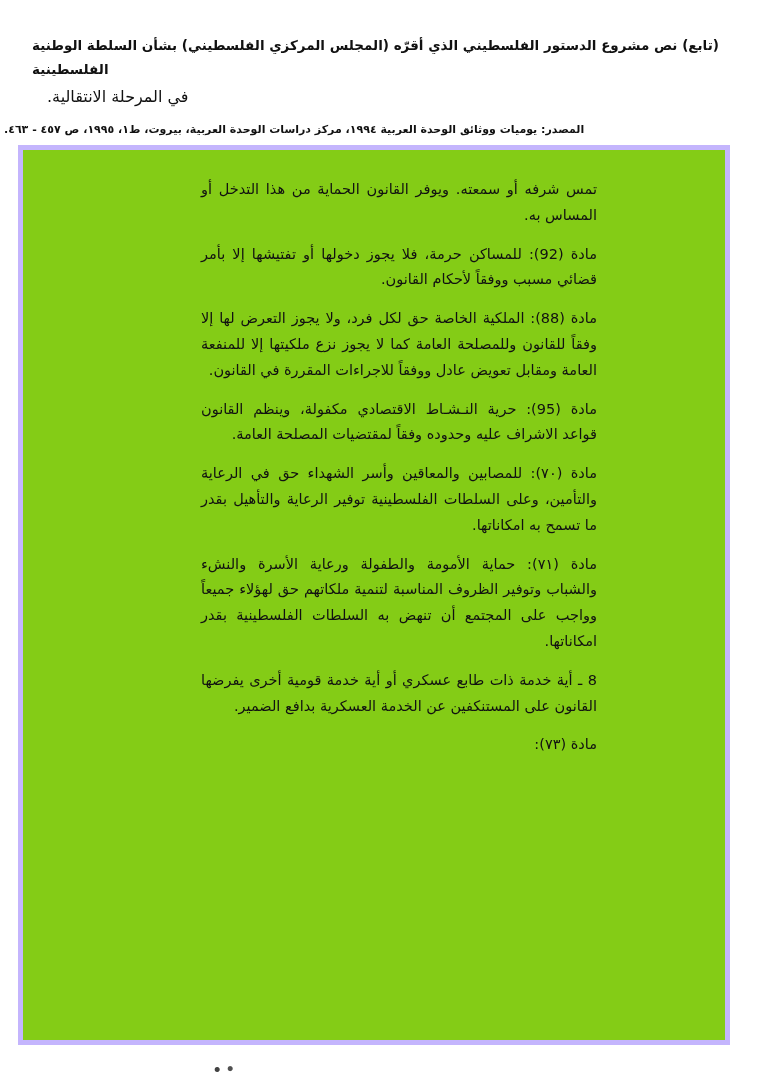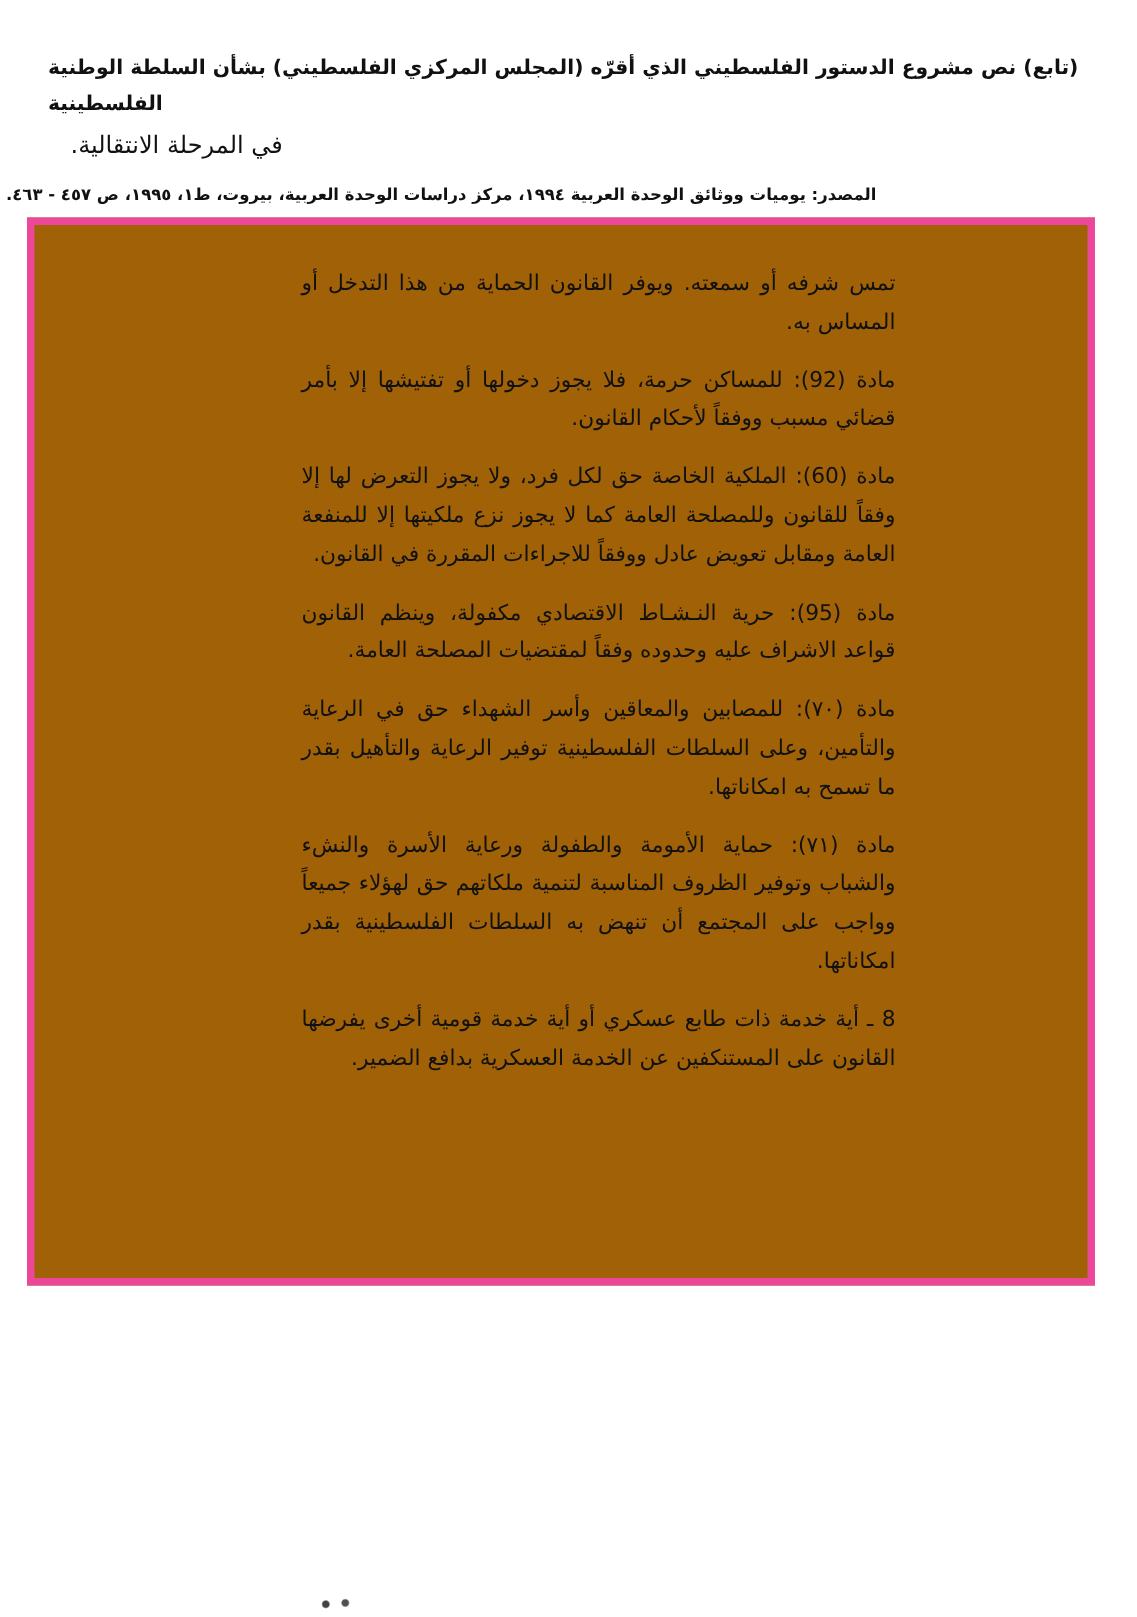--- a/index.html
+++ b/index.html
@@ -41,24 +41,24 @@
     font-weight: bold;
     font-size: 11px;
     margin-top: 12px;
     letter-spacing: 0.2px;
   }
   .green-box {
     position: absolute;
     left: 18px;
     top: 145px;
     width: 712px;
-    height: 712px;
-    border: 5px solid #ec4899;
+    height: 900px;
+    border: 5px solid #c4b5fd;
     box-sizing: border-box;
-    background: #a16207;
+    background: #84cc16;
   }
   .text-column {
     position: absolute;
     top: 27px;
     right: 128px;
     width: 396px;
     direction: rtl;
     text-align: justify;
     font-size: 14.5px;
     line-height: 1.78;
@@ -86,23 +86,24 @@
   <div class="header">
     <div class="header-title">(تابع) نص مشروع الدستور الفلسطيني الذي أقرّه (المجلس المركزي الفلسطيني) بشأن السلطة الوطنية الفلسطينية</div>
     <div class="header-title-line2">في المرحلة الانتقالية.</div>
     <div class="header-source">المصدر: يوميات ووثائق الوحدة العربية ١٩٩٤، مركز دراسات الوحدة العربية، بيروت، ط١، ١٩٩٥، ص ٤٥٧ - ٤٦٣.</div>
   </div>
 
   <div class="green-box">
     <div class="text-column">
       <p>تمس شرفه أو سمعته. ويوفر القانون الحماية من هذا التدخل أو المساس به.</p>
       <p>مادة (92): للمساكن حرمة، فلا يجوز دخولها أو تفتيشها إلا بأمر قضائي مسبب ووفقاً لأحكام القانون.</p>
-      <p>مادة (60): الملكية الخاصة حق لكل فرد، ولا يجوز التعرض لها إلا وفقاً للقانون وللمصلحة العامة كما لا يجوز نزع ملكيتها إلا للمنفعة العامة ومقابل تعويض عادل ووفقاً للاجراءات المقررة في القانون.</p>
+      <p>مادة (88): الملكية الخاصة حق لكل فرد، ولا يجوز التعرض لها إلا وفقاً للقانون وللمصلحة العامة كما لا يجوز نزع ملكيتها إلا للمنفعة العامة ومقابل تعويض عادل ووفقاً للاجراءات المقررة في القانون.</p>
       <p>مادة (95): حرية النـشـاط الاقتصادي مكفولة، وينظم القانون قواعد الاشراف عليه وحدوده وفقاً لمقتضيات المصلحة العامة.</p>
       <p>مادة (٧٠): للمصابين والمعاقين وأسر الشهداء حق في الرعاية والتأمين، وعلى السلطات الفلسطينية توفير الرعاية والتأهيل بقدر ما تسمح به امكاناتها.</p>
       <p>مادة (٧١): حماية الأمومة والطفولة ورعاية الأسرة والنشء والشباب وتوفير الظروف المناسبة لتنمية ملكاتهم حق لهؤلاء جميعاً وواجب على المجتمع أن تنهض به السلطات الفلسطينية بقدر امكاناتها.</p>
       <p>8 ـ أية خدمة ذات طابع عسكري أو أية خدمة قومية أخرى يفرضها القانون على المستنكفين عن الخدمة العسكرية بدافع الضمير.</p>
+      <p>مادة (٧٣):</p>
     </div>
   </div>
 
   <div class="artifact"></div>
 
 </div>
 
 </body></html>

